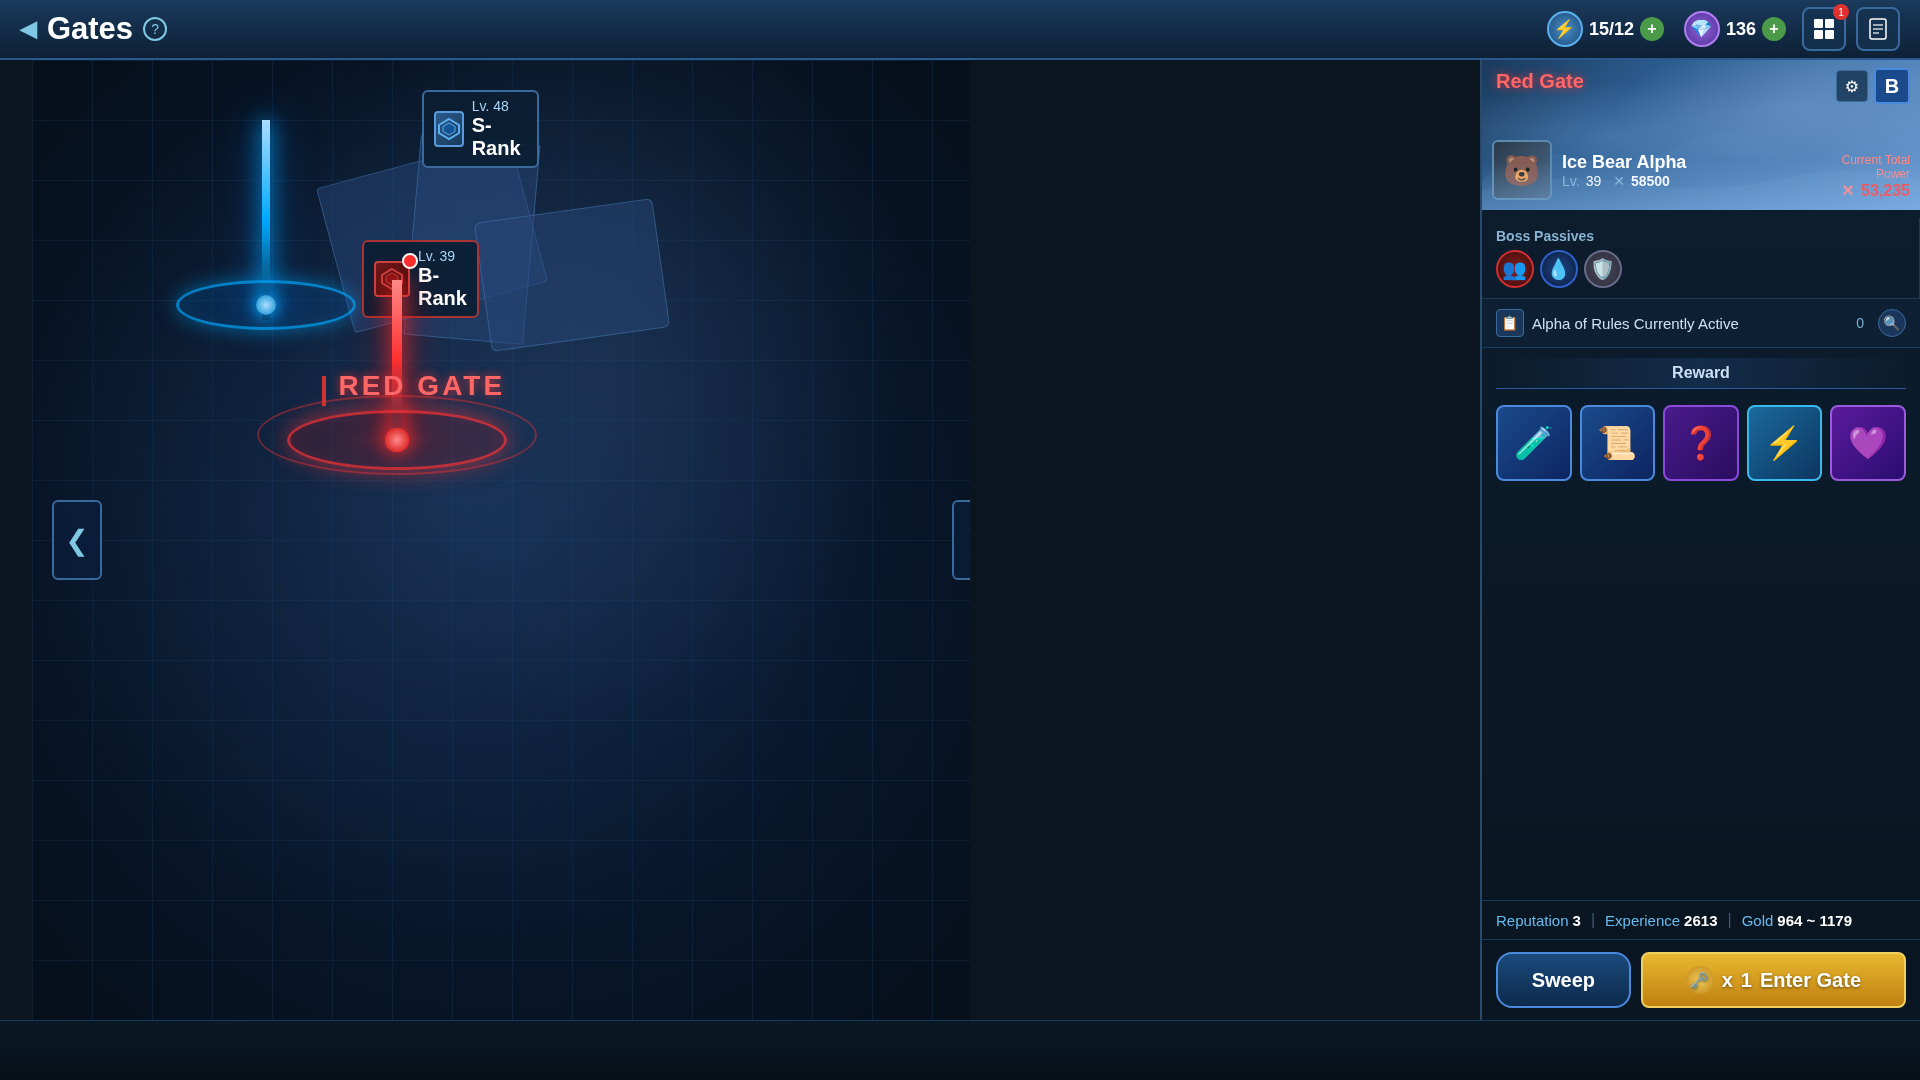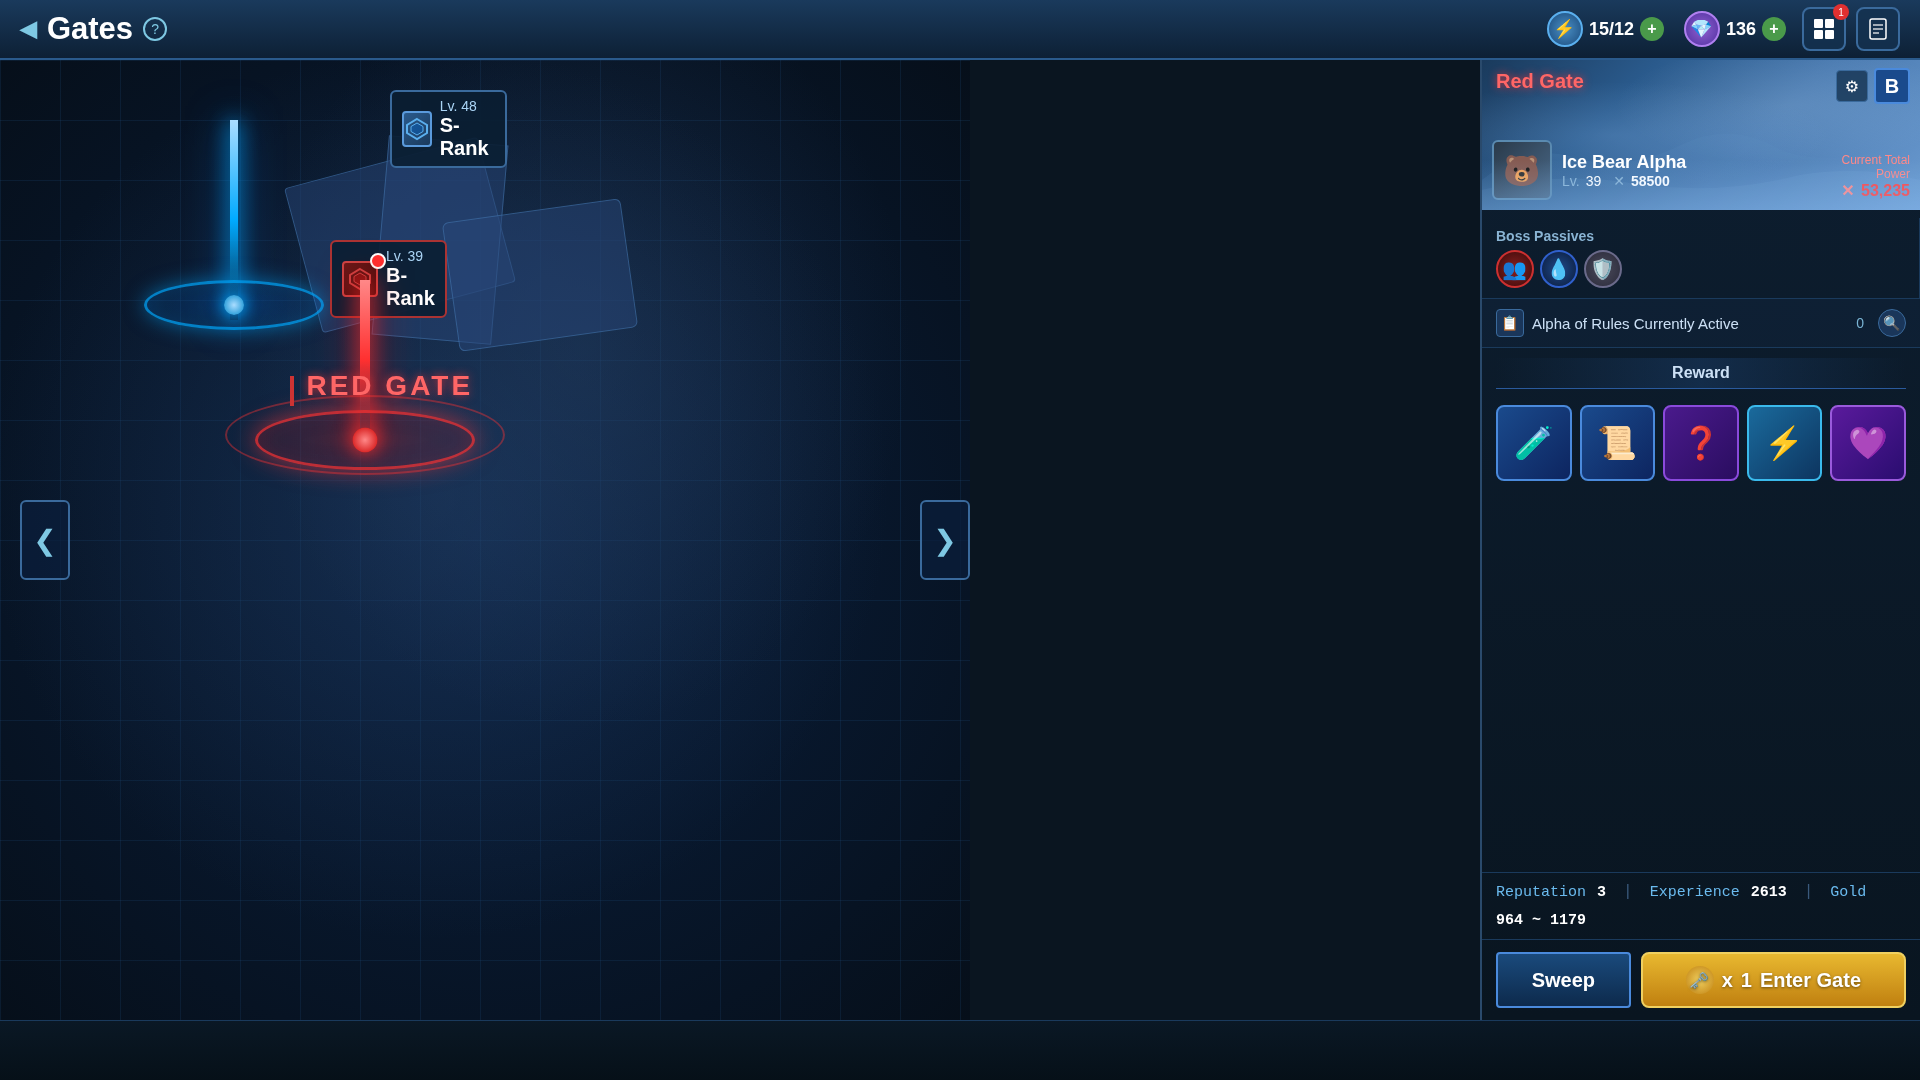--- a/index.html
+++ b/index.html
@@ -105,20 +105,21 @@
       color: #fff;
     }
 
     
     #map-area {
       position: absolute;
       top: 60px; left: 0;
       width: 970px;
       height: 960px;
       overflow: hidden;
+      padding-left: 32px;
     }
     #map-bg {
       width: 100%;
       height: 100%;
       background: 
         radial-gradient(ellipse at 50% 50%, #0a2040 0%, #060f1a 100%);
       position: relative;
     }
     
     #map-bg::before {
@@ -505,24 +506,23 @@
     .reward-item.purple2-bg {
       background: linear-gradient(135deg, #5a1a9c, #2a0d70);
       border-color: #9a5adc;
     }
 
     
     .stats-row {
       padding: 10px 14px;
       display: flex;
       align-items: center;
-      gap: 11px;
+      gap: 4px;
       border-bottom: 1px solid #1a3a5c;
       flex-wrap: wrap;
-      font-family: Liberation Mono, monospace;
     }
     .stat-label {
       font-size: 15px;
       color: #6abaee;
     }
     .stat-value {
       font-size: 15px;
       font-weight: bold;
       color: #fff;
     }
@@ -535,21 +535,21 @@
     .action-buttons {
       padding: 12px 14px;
       display: flex;
       gap: 10px;
     }
     .btn-sweep {
       flex: 1;
       height: 56px;
       background: linear-gradient(180deg, #1a4a7c 0%, #0d2a4c 100%);
       border: 2px solid #4a8adc;
-      border-radius: 4px;
+      border-radius: 16px;
       color: #fff;
       font-size: 20px;
       font-weight: bold;
       cursor: pointer;
       display: flex; align-items: center; justify-content: center;
     }
     .btn-enter {
       flex: 2;
       height: 56px;
       background: linear-gradient(180deg, #e8b830 0%, #c08010 100%);

